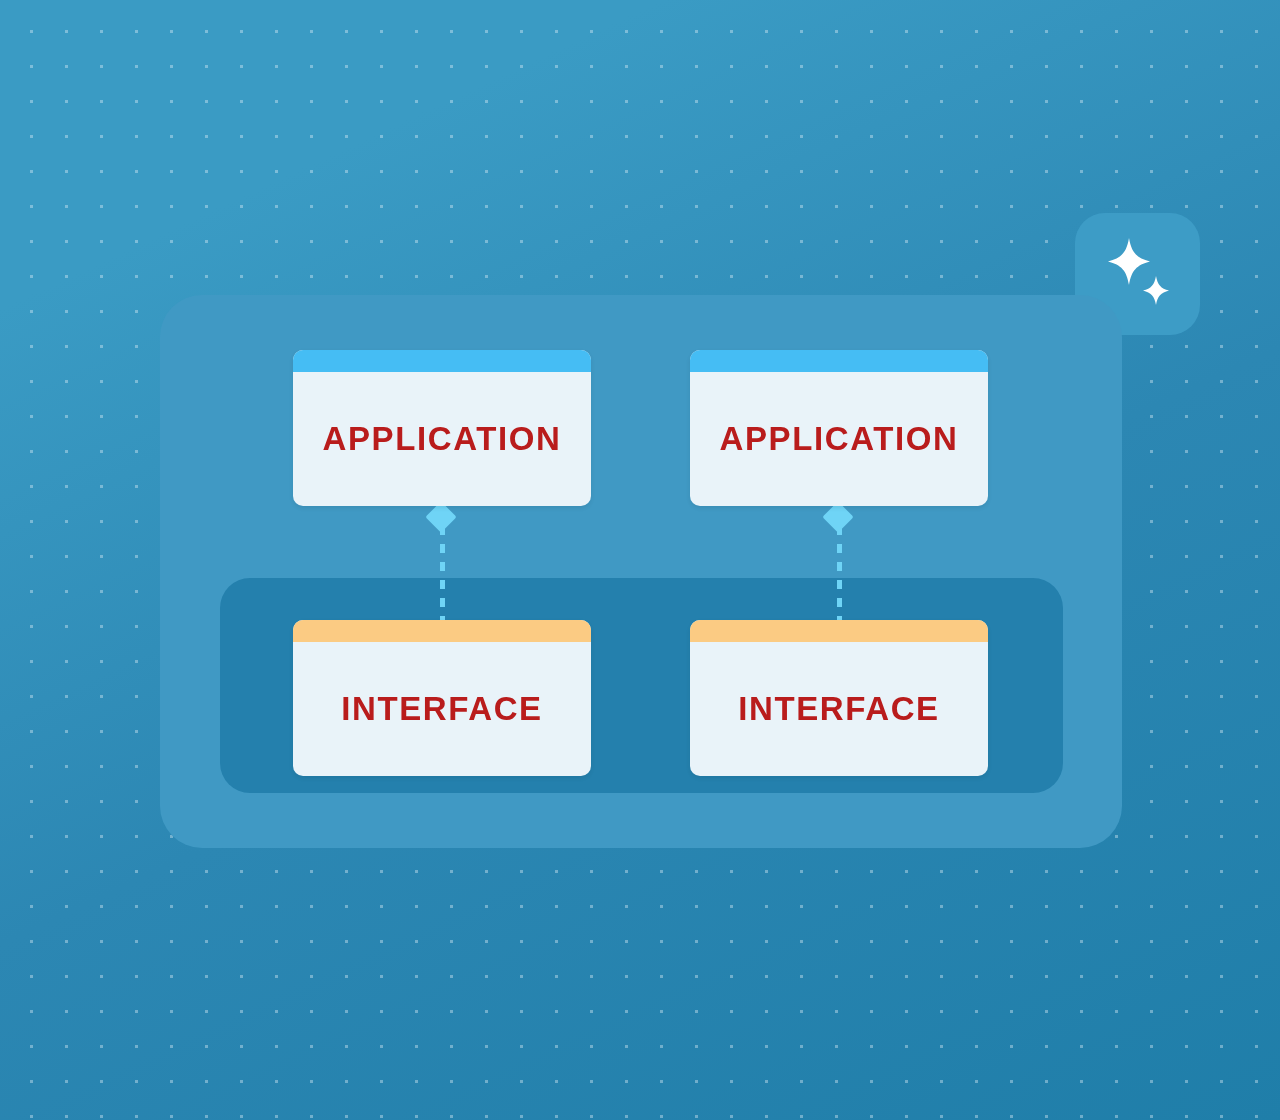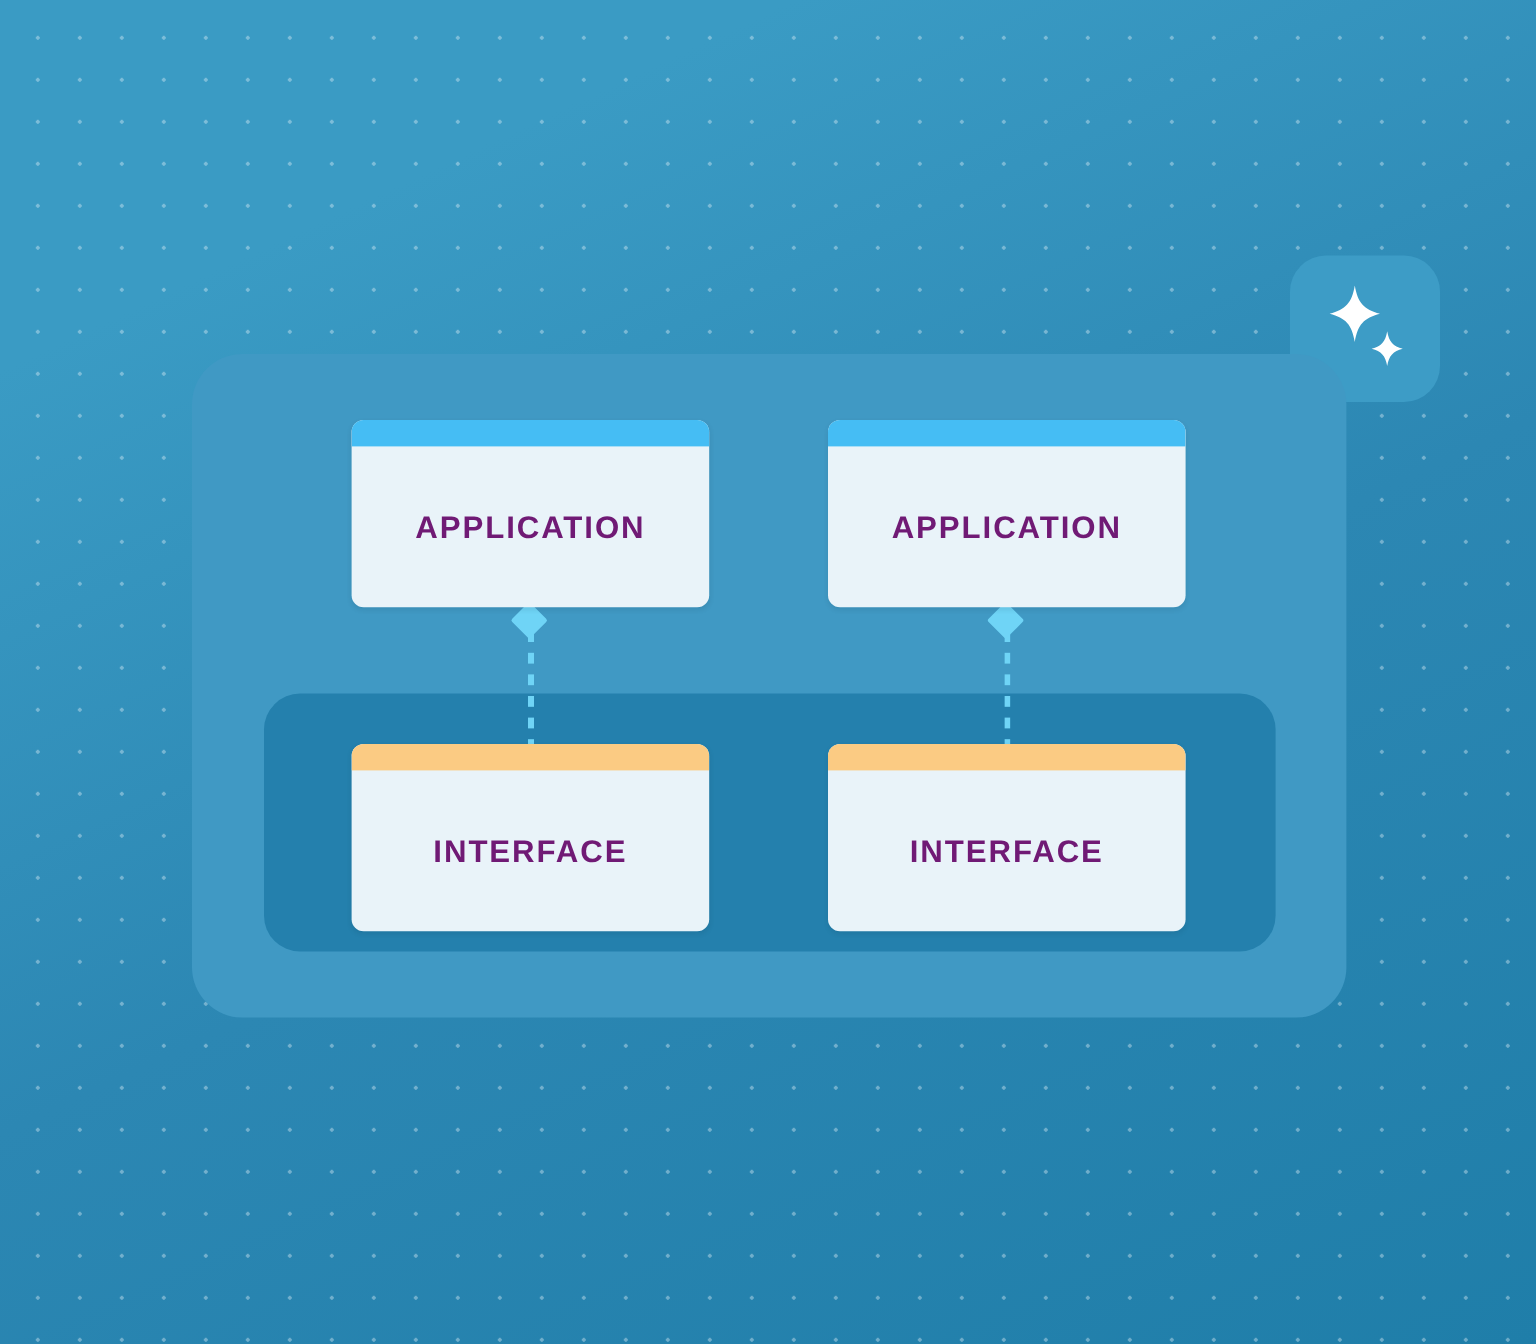--- a/index.html
+++ b/index.html
@@ -91,22 +91,22 @@
 
   .node .label {
     position: absolute;
     left: 0;
     right: 0;
     top: 22px;
     bottom: 0;
     display: flex;
     align-items: center;
     justify-content: center;
-    color: #701a75;
-    font-size: 26px;
+    color: #b91c1c;
+    font-size: 33px;
     font-weight: 700;
     letter-spacing: 1.6px;
   }
 
   
   .node.app-1 { left: 133px; top: 55px;  }
   .node.app-2 { left: 530px; top: 55px;  }
   .node.if-1  { left: 133px; top: 325px; }
   .node.if-2  { left: 530px; top: 325px; }
 

